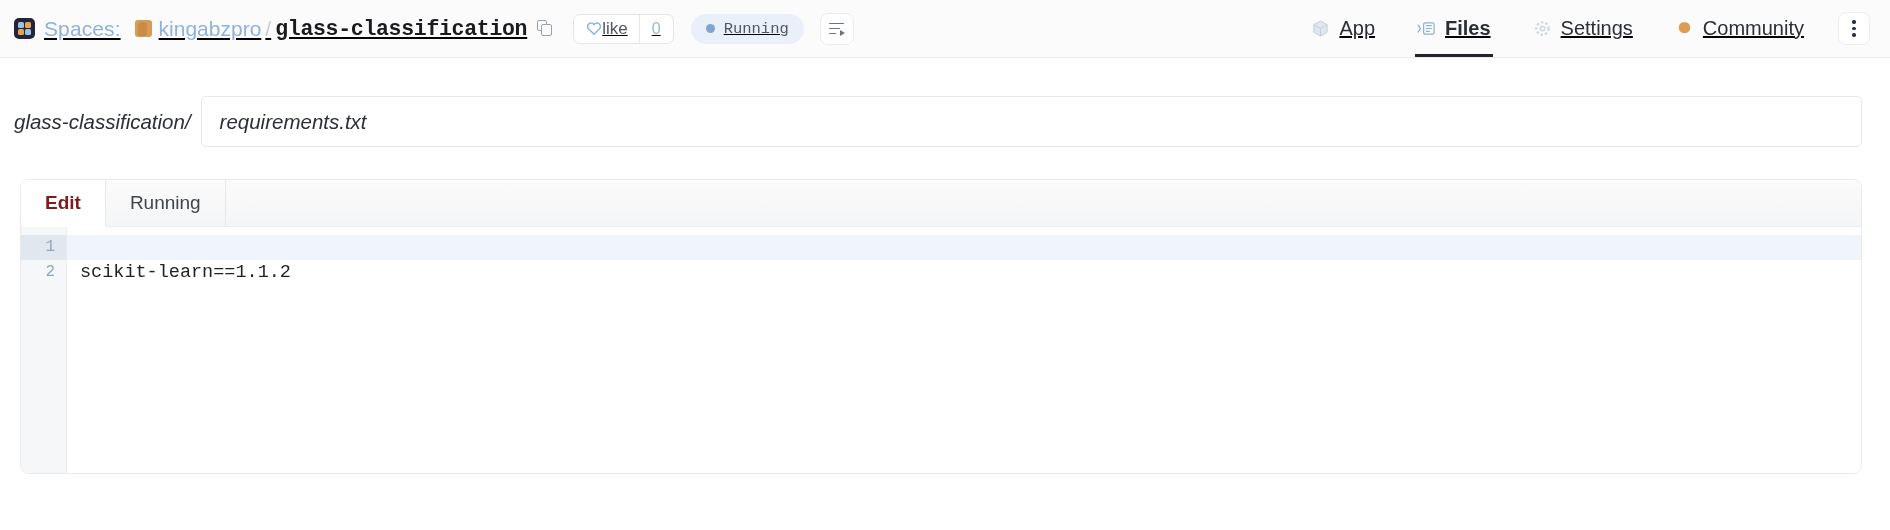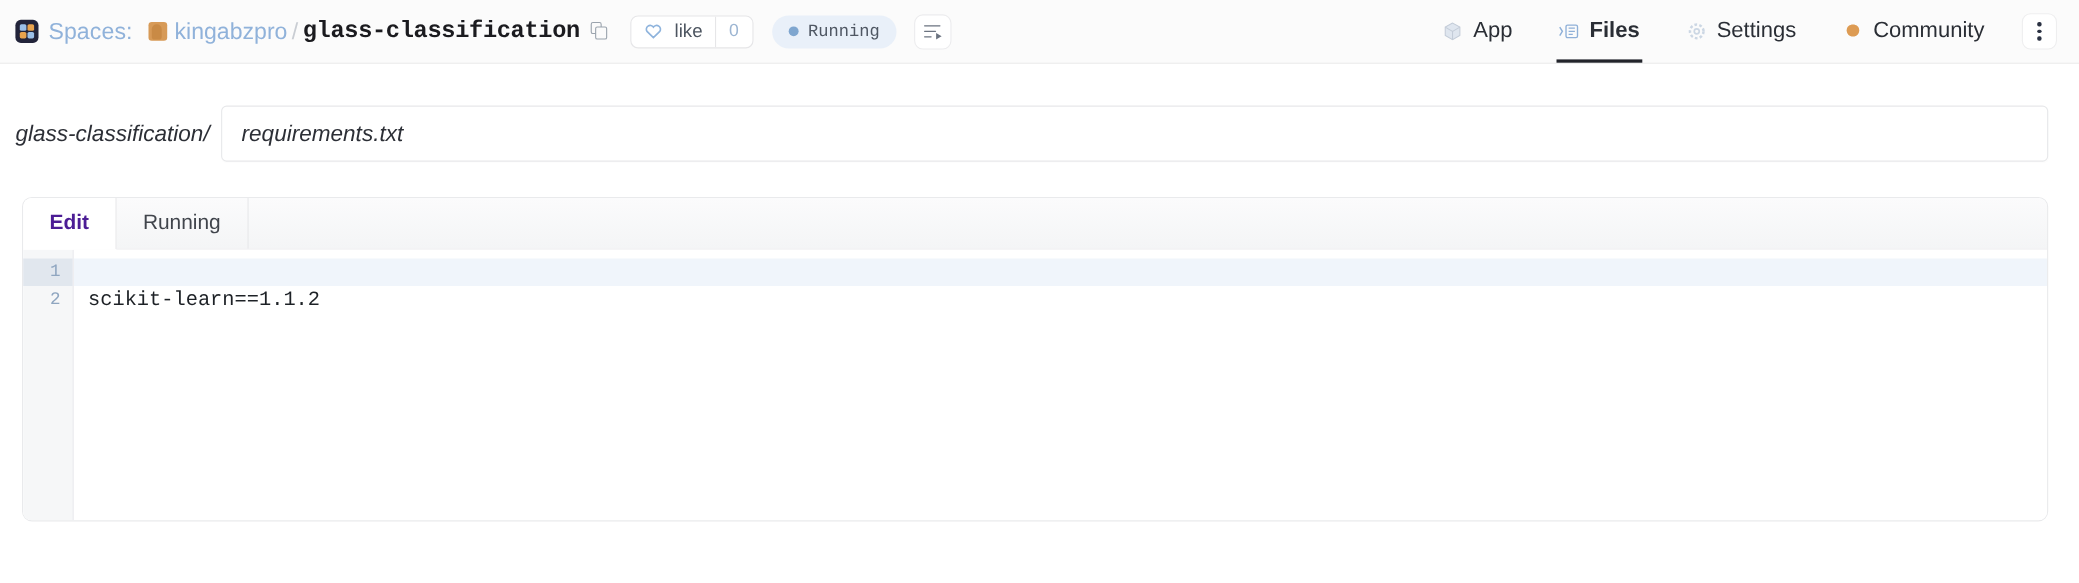--- a/index.html
+++ b/index.html
@@ -12,20 +12,21 @@
 
   
   .header {
     position: relative;
     height: 58px;
     background: #fbfbfb;
     border-bottom: 1px solid #ececec;
     display: flex;
     align-items: center;
     padding: 0 20px 0 14px;
+    text-decoration: underline;
   }
   .hdr-left { display: flex; align-items: center; gap: 0; }
 
   .spaces-logo {
     width: 21px; height: 21px;
     background: #22243a;
     border-radius: 5px;
     position: relative;
     flex: none;
     margin-right: 9px;
@@ -83,21 +84,21 @@
   .btn-like {
     display: flex; align-items: stretch;
     margin-left: 20px;
     height: 30px;
     border: 1px solid #e6e6e8;
     border-radius: 7px;
     background: #ffffff;
     overflow: hidden;
   }
   .btn-like .lk {
-    display: flex; align-items: center; gap: 11px;
+    display: flex; align-items: center; gap: 0;
     padding: 0 11px 0 12px;
     font-size: 17px; color: #4d5560;
   }
   .btn-like .cnt {
     display: flex; align-items: center;
     padding: 0 12px;
     border-left: 1px solid #e6e6e8;
     font-size: 16px; color: #9cb5d2;
   }
   .heart { width: 16px; height: 15px; position: relative; display:inline-block; }
@@ -215,21 +216,21 @@
     display: flex; align-items: center; justify-content: center;
     padding: 0 24px;
     font-size: 19px;
     color: #41454c;
     border-right: 1px solid #e7e8ea;
     position: relative;
   }
   .tab.active {
     background: #ffffff;
     font-weight: 700;
-    color: #4c1d95;
+    color: #7f1d1d;
     margin-bottom: -1px;
     border-bottom: 1px solid #fff;
   }
   .tabfill { flex: 1; border-bottom: 1px solid transparent; }
 
   .code-area {
     flex: 1;
     display: flex;
     position: relative;
     background: #fff;

